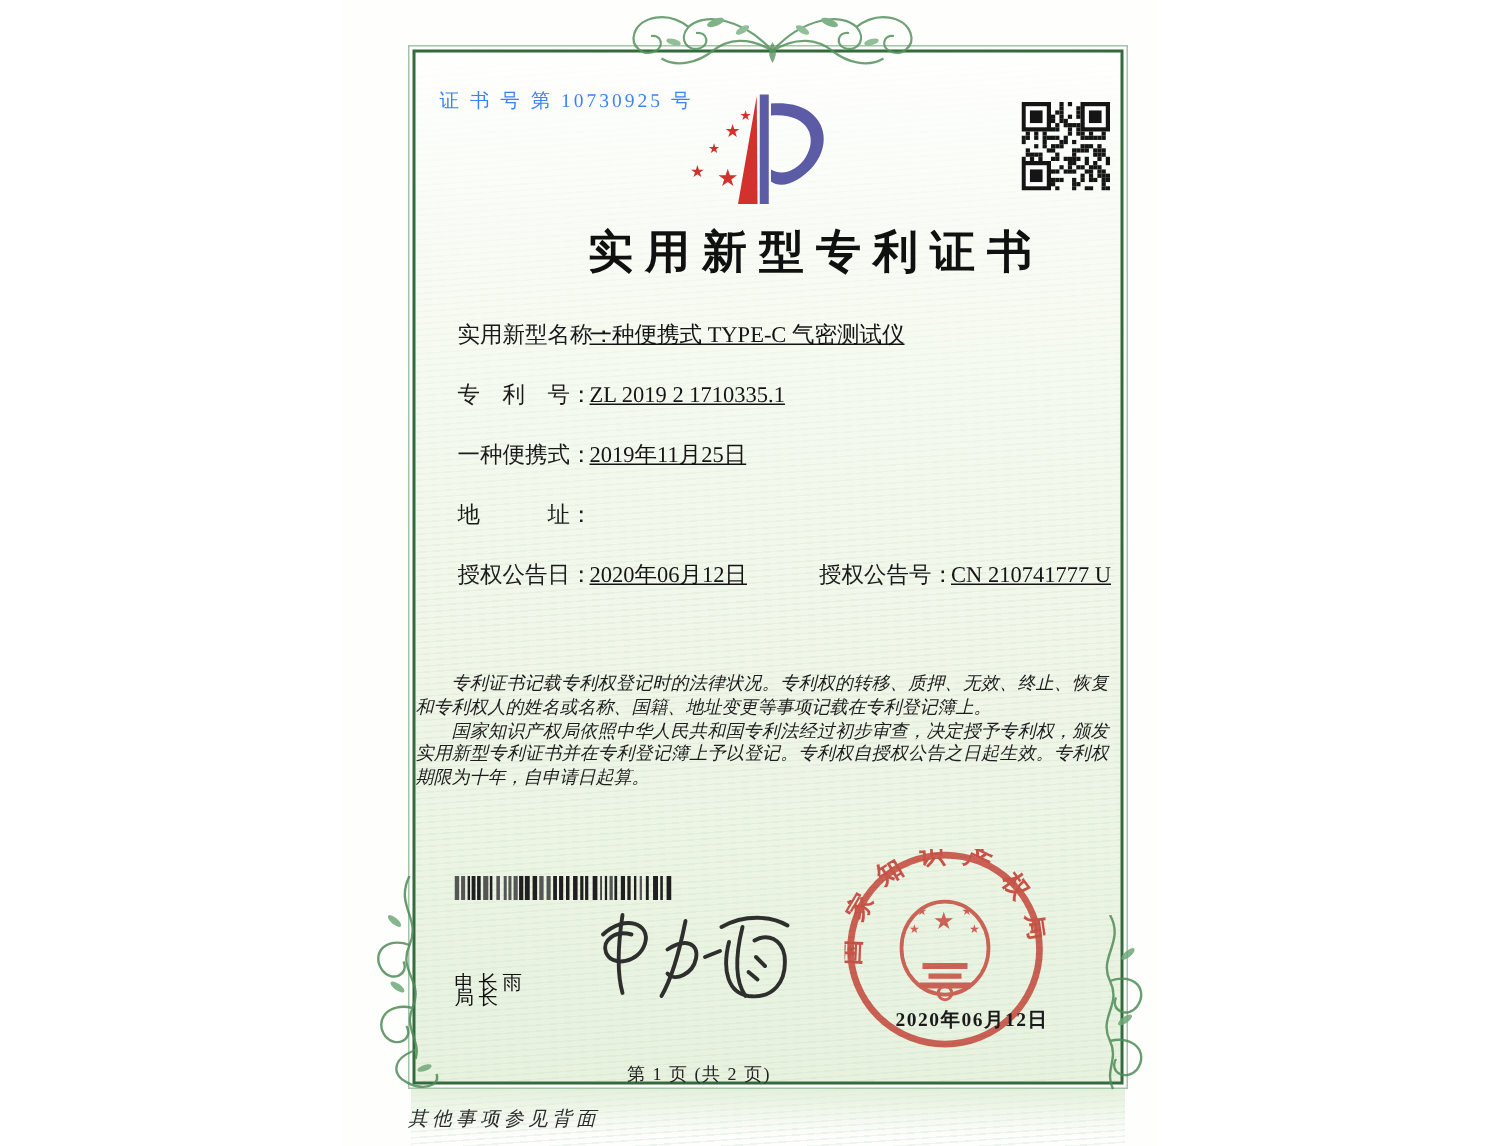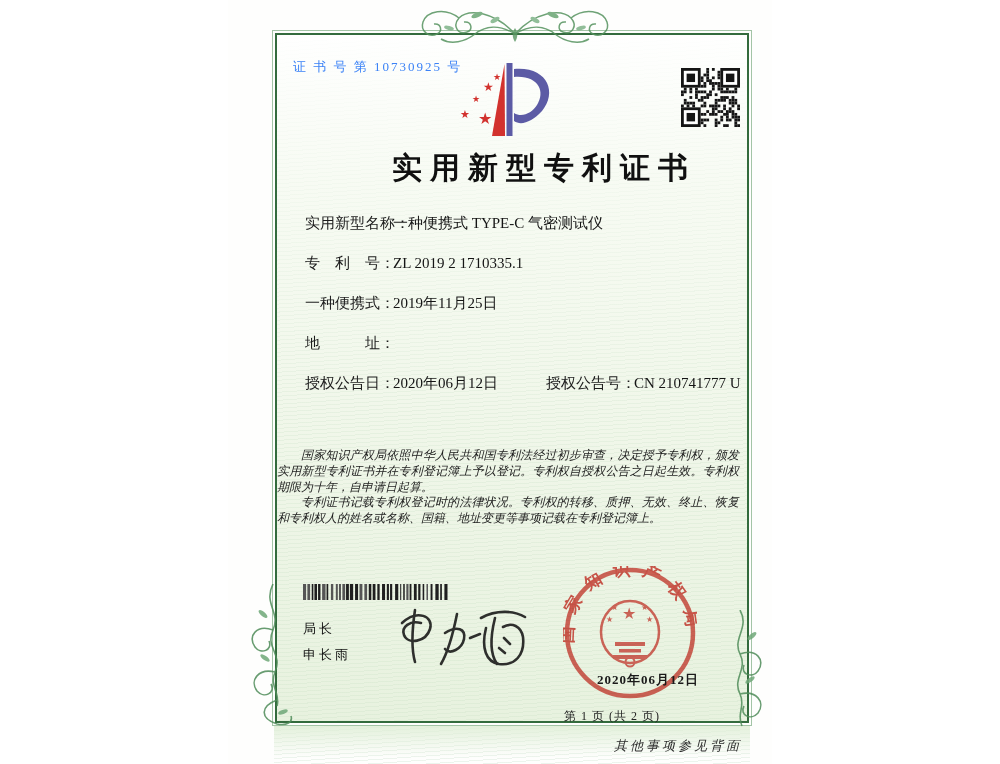--- a/index.html
+++ b/index.html
@@ -32,36 +32,36 @@
   }
   
   .cert-no{position:absolute;left:293px;top:58px;font-size:13px;letter-spacing:2px;color:#3b82f6;}
   .title{
     position:absolute;left:272px;top:148px;width:544px;text-align:center;
     font-size:30px;font-weight:bold;letter-spacing:8px;color:#101010;
   }
   .fields{position:absolute;left:305px;top:214px;width:430px;font-size:15px;}
   .frow{display:flex;align-items:baseline;margin-bottom:21px;white-space:nowrap;}
   .flabel{width:88px;flex:0 0 88px;color:#1b1b1b;}
-  .fvalue{color:#141414;}
+  .fvalue{color:#141414;text-decoration:underline;}
   .flabel2{margin-left:48px;}
   .body-text{
     position:absolute;left:277px;top:448px;width:462px;
     font-size:12px;line-height:15.8px;font-style:italic;color:#1d1d1d;text-align:justify;
   }
   .body-text p{margin:0;text-indent:2em;}
   .signer{position:absolute;left:303px;font-size:13px;letter-spacing:3px;color:#111;}
-  .signer.t1{top:620px;} .signer.t2{top:646px;}
+  .signer.t1{top:656px;} .signer.t2{top:646px;}
   .seal-date{
     position:absolute;left:576px;top:671px;width:144px;text-align:center;
     font-size:13px;letter-spacing:1px;color:#1a1a1a;z-index:6;font-weight:bold;
   }
-  .page-num{position:absolute;left:272px;top:708px;width:388px;text-align:right;font-size:12px;letter-spacing:1px;color:#222;}
+  .page-num{position:absolute;left:272px;top:708px;width:388px;text-align:center;font-size:12px;letter-spacing:1px;color:#222;}
   .back-note{
-    position:absolute;left:272px;top:737px;width:470px;text-align:right;
+    position:absolute;left:272px;top:737px;width:470px;text-align:left;
     font-size:13px;font-style:italic;letter-spacing:3px;color:#2c2c2c;
   }
   
   .logo{position:absolute;left:452px;top:58px;width:110px;height:92px;}
   .qr{position:absolute;left:681px;top:68px;width:59px;height:59px;}
   .barcode{position:absolute;left:303px;top:584px;width:147px;height:16px;}
   .signature{position:absolute;left:385px;top:596px;width:175px;height:80px;z-index:3;}
   .seal{position:absolute;left:563px;top:566px;width:134px;height:134px;z-index:5;
         mix-blend-mode:multiply;opacity:.9;}
   .orn-top{position:absolute;left:415px;top:4px;width:200px;height:46px;z-index:2;}
@@ -295,22 +295,22 @@
   </div>
   <div class="frow">
     <span class="flabel">授权公告日：</span>
     <span class="fvalue">2020年06月12日</span>
     <span class="flabel flabel2">授权公告号：</span>
     <span class="fvalue">CN 210741777 U</span>
   </div>
 </div>
 
 <div class="body-text">
+  <p>专利证书记载专利权登记时的法律状况。专利权的转移、质押、无效、终止、恢复和专利权人的姓名或名称、国籍、地址变更等事项记载在专利登记簿上。</p>
   <p>国家知识产权局依照中华人民共和国专利法经过初步审查，决定授予专利权，颁发实用新型专利证书并在专利登记簿上予以登记。专利权自授权公告之日起生效。专利权期限为十年，自申请日起算。</p>
-  <p>专利证书记载专利权登记时的法律状况。专利权的转移、质押、无效、终止、恢复和专利权人的姓名或名称、国籍、地址变更等事项记载在专利登记簿上。</p>
 </div>
 
 <svg class="barcode" id="bc-svg" viewBox="0 0 147 16">
     <rect x="0" y="0" width="3.1090318796732612" height="16" fill="#555"></rect>
     <rect x="4.382575515742682" y="0" width="2.7111444039787838" height="16" fill="#555"></rect>
     <rect x="8.730450617396482" y="0" width="1.6297150647406071" height="16" fill="#1f1f1f"></rect>
     <rect x="11.423873001906962" y="0" width="2.5705458035555417" height="16" fill="#1f1f1f"></rect>
     <rect x="15.069636007430795" y="0" width="2.3892432048866725" height="16" fill="#1f1f1f"></rect>
     <rect x="19.123581489512503" y="0" width="3.4241133291386596" height="16" fill="#555"></rect>
     <rect x="23.561485584900474" y="0" width="1.6871189617026219" height="16" fill="#1f1f1f"></rect>

